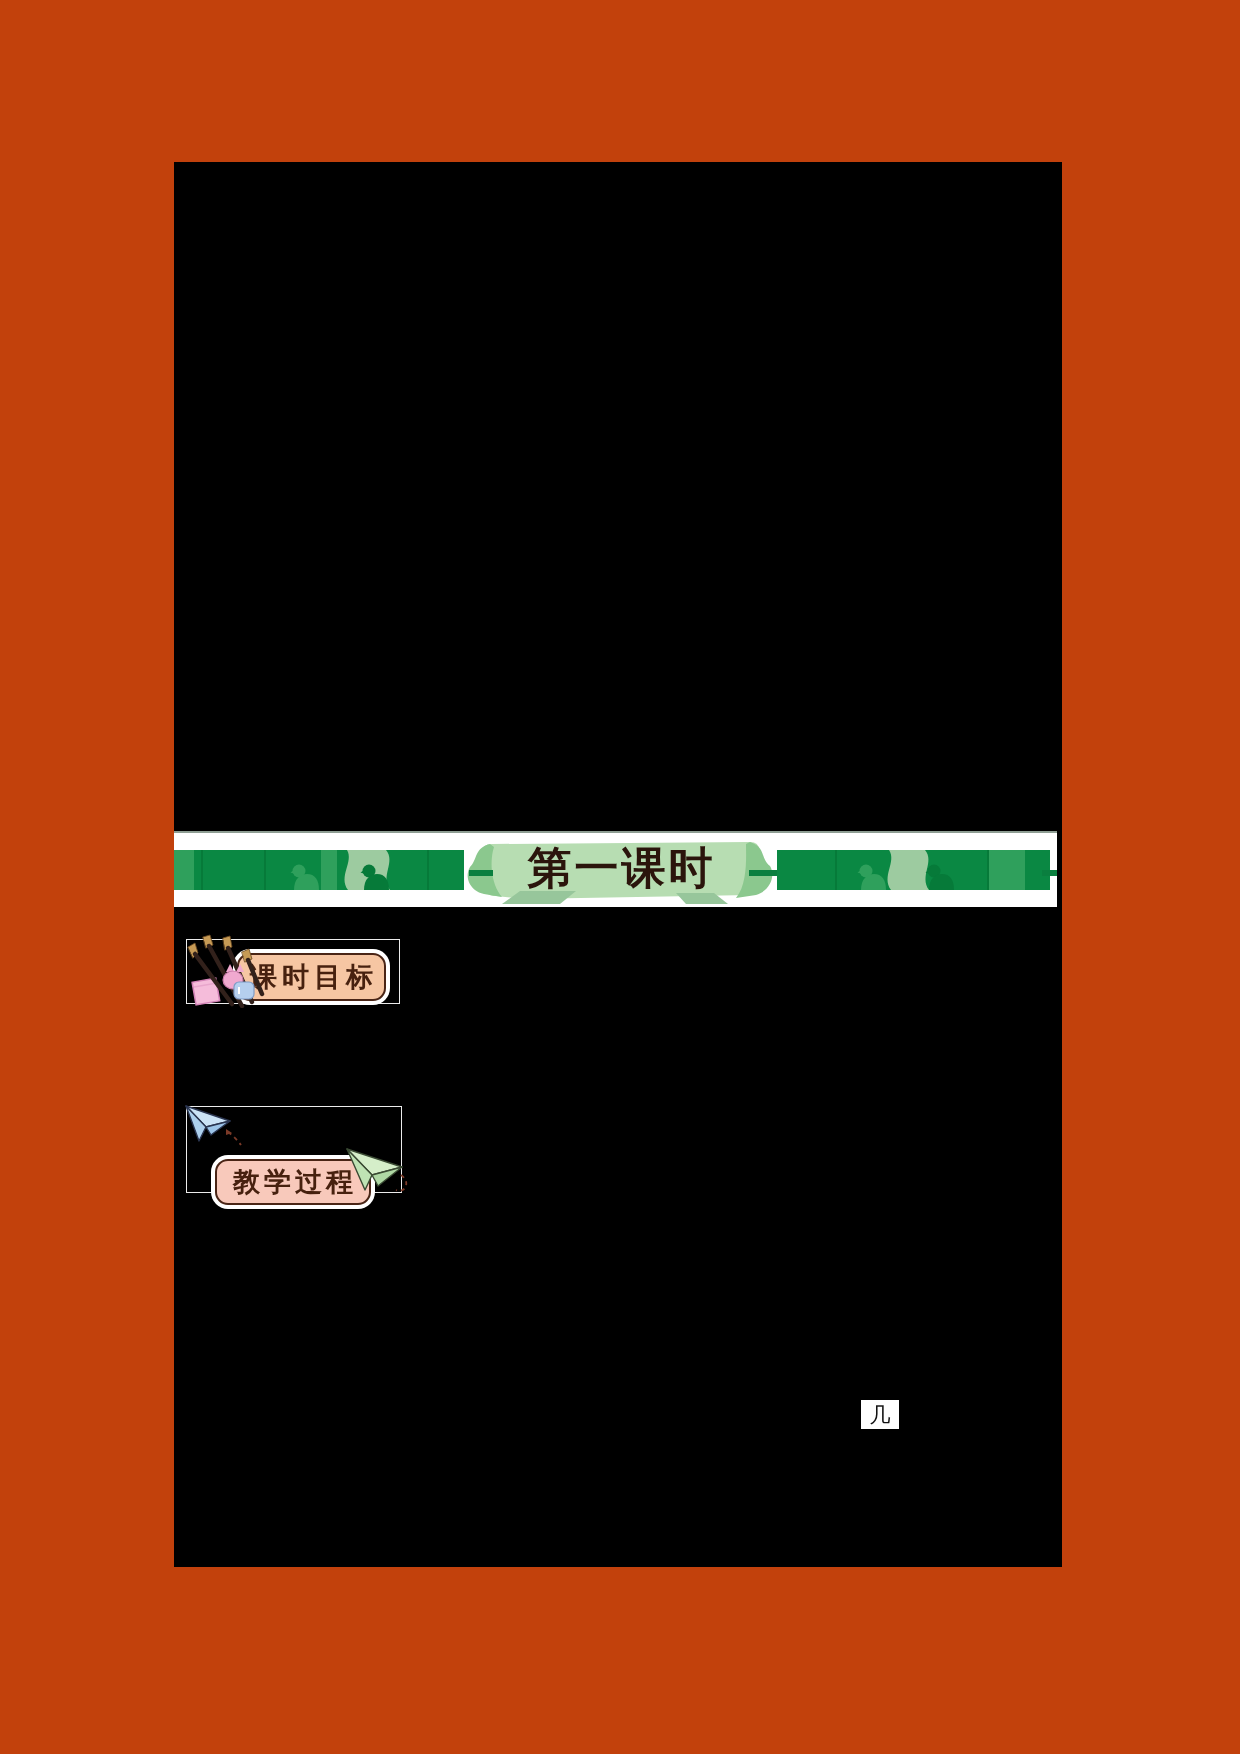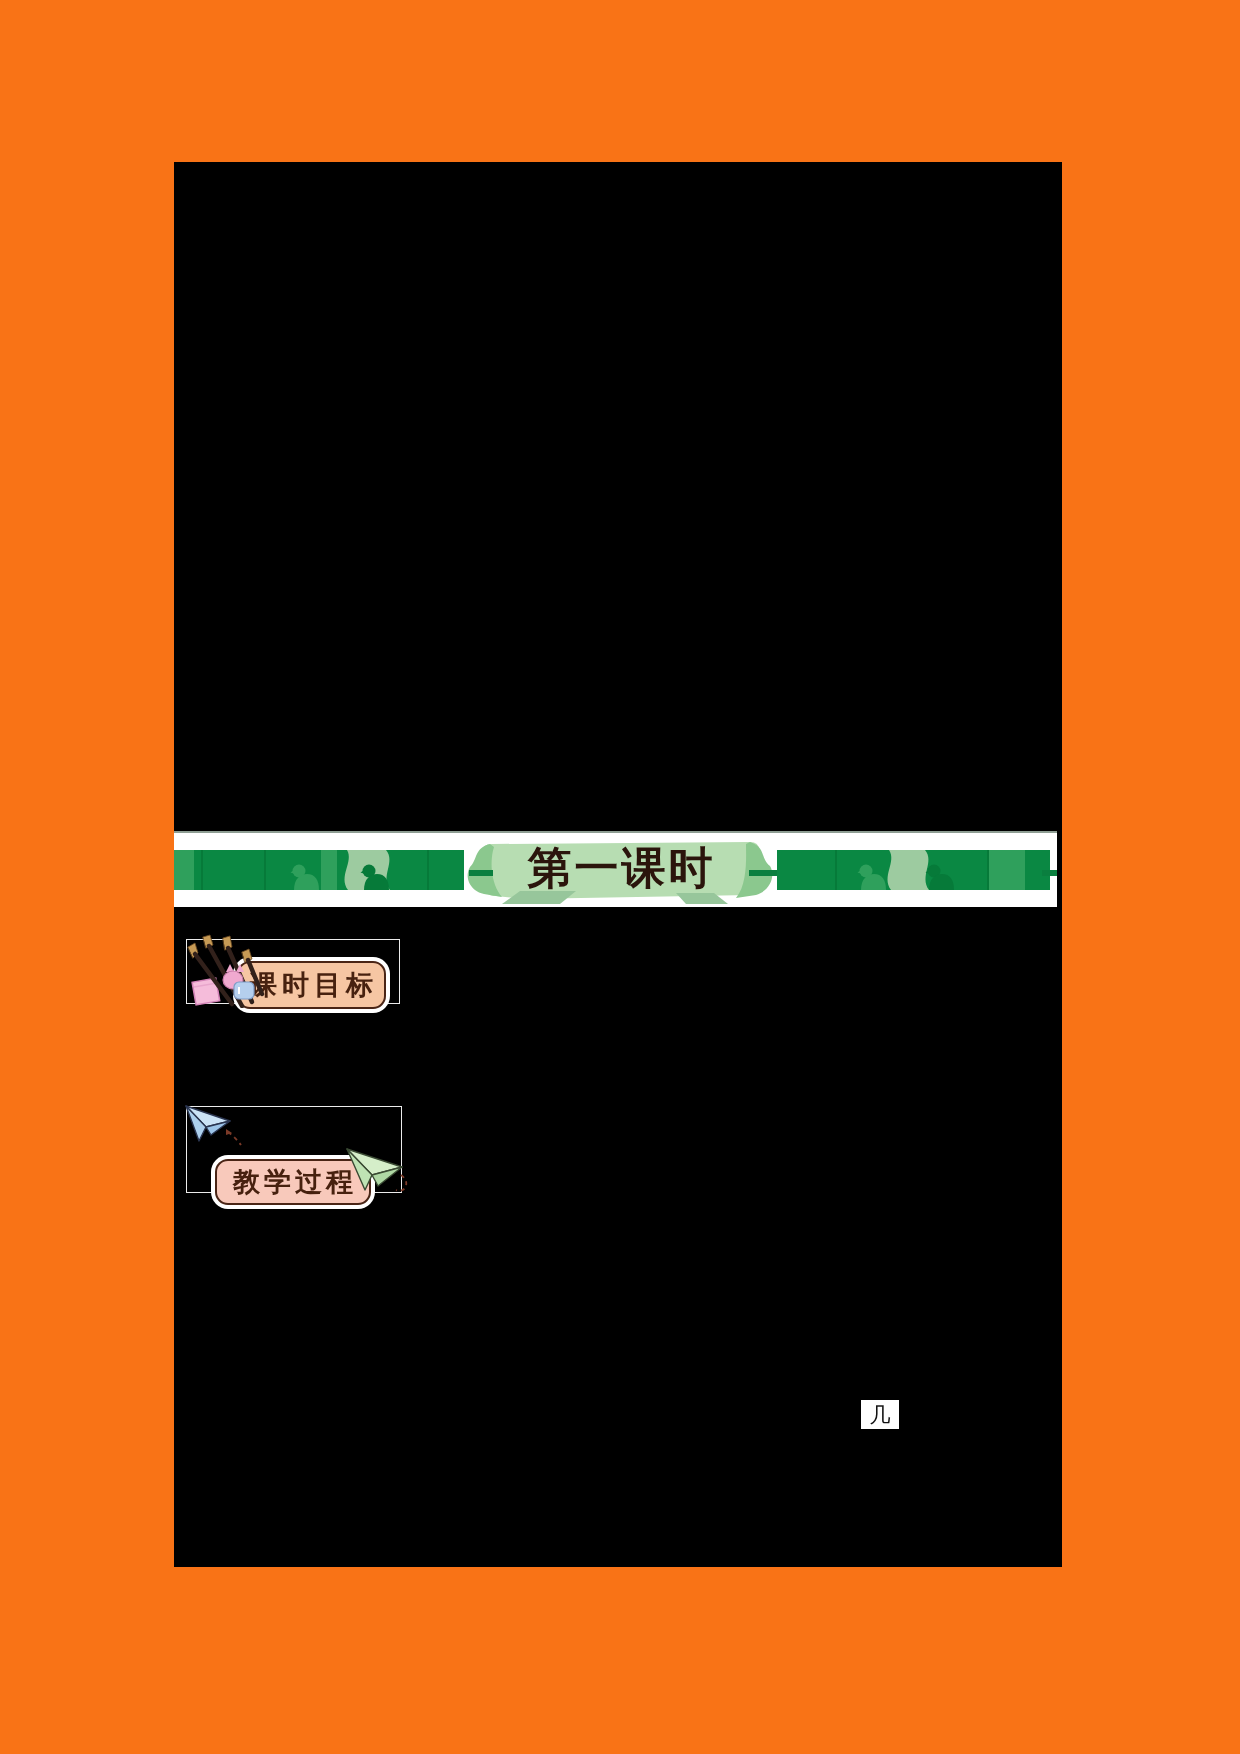--- a/index.html
+++ b/index.html
@@ -14,21 +14,21 @@
     --dash-green:#0A7F3F;
     --banner-text:#2B150C;
     --badge1-fill:#F6C6A3;
     --badge2-fill:#F8C9BB;
     --badge-outline:#4A2516;
     --badge-text:#47210F;
     --trail-brown:#7B3A28;
   }
   html,body{margin:0;padding:0;}
   body{font-family:"Liberation Sans",sans-serif;}
-  .page{position:relative;width:1240px;height:1754px;background:#f97316;overflow:hidden;}
+  .page{position:relative;width:1240px;height:1754px;background:#c2410c;overflow:hidden;}
   .black-canvas{position:absolute;left:174px;top:162px;width:888px;height:1405px;background:var(--page-black,#000);}
 
   
   .banner-strip{position:absolute;left:174px;top:831px;width:883px;height:76px;background:#ffffff;border-top:2px solid #8E9E93;box-sizing:border-box;}
   .band{position:absolute;top:17px;height:40px;}
   .band-left{left:0;width:290px;}
   .band-right{left:603px;width:273px;}
   .band-endcap{position:absolute;left:868px;top:37px;width:15px;height:6px;background:var(--dash-green,#0A7F3F);}
   .plaque-wrap{position:absolute;left:288px;top:6px;width:316px;height:66px;}
   .banner-title{position:absolute;left:288px;top:6px;width:316px;height:58px;display:flex;align-items:center;justify-content:center;font-family:"Liberation Serif",serif;font-weight:bold;font-size:44px;letter-spacing:3px;color:var(--banner-text,#2B150C);text-indent:3px;}
@@ -36,21 +36,21 @@
   .plaque-dash.l{left:295px;width:24px;}
   .plaque-dash.r{left:575px;width:28px;}
 
   
   .outline-box{position:absolute;border:1px solid rgba(255,255,255,.92);box-sizing:border-box;}
   .box-goal{left:186px;top:939px;width:214px;height:65px;}
   .box-process{left:186px;top:1106px;width:216px;height:87px;}
   .badge{position:absolute;display:flex;align-items:center;justify-content:center;
          border:2px solid var(--badge-outline,#4A2516);border-radius:13px;box-shadow:0 0 0 4px #ffffff;
          font-weight:bold;color:var(--badge-text,#47210F);box-sizing:border-box;}
-  .badge-goal{left:237px;top:953px;width:149px;height:48px;background:var(--badge1-fill,#F6C6A3);font-size:27px;letter-spacing:5px;text-indent:5px;margin-top:8px;}
+  .badge-goal{left:237px;top:953px;width:149px;height:48px;background:var(--badge1-fill,#F6C6A3);font-size:27px;letter-spacing:5px;text-indent:5px;}
   .badge-process{left:215px;top:1129px;width:156px;height:46px;background:var(--badge2-fill,#F8C9BB);font-size:27px;letter-spacing:4px;text-indent:4px;margin-top:30px;}
   .deco{position:absolute;z-index:6;}
   .deco-brushes{left:182px;top:932px;}
   .deco-blue-plane{left:184px;top:1104px;}
   .deco-green-plane{left:344px;top:1145px;}
 
   
   .inline-glyph-box{position:absolute;left:861px;top:1400px;width:38px;height:29px;background:#ffffff;display:flex;align-items:center;justify-content:center;font-family:"Liberation Serif",serif;font-size:21px;color:#111;}
 </style>
 </head>

